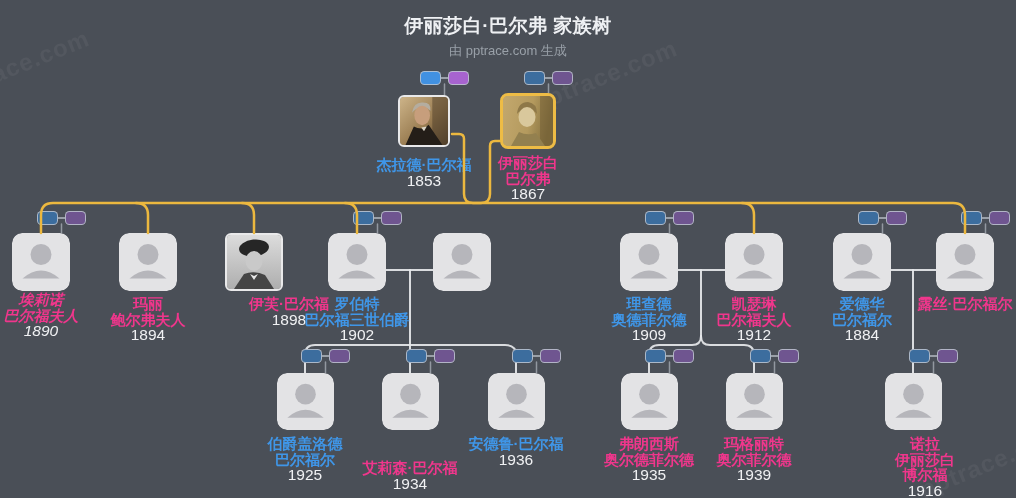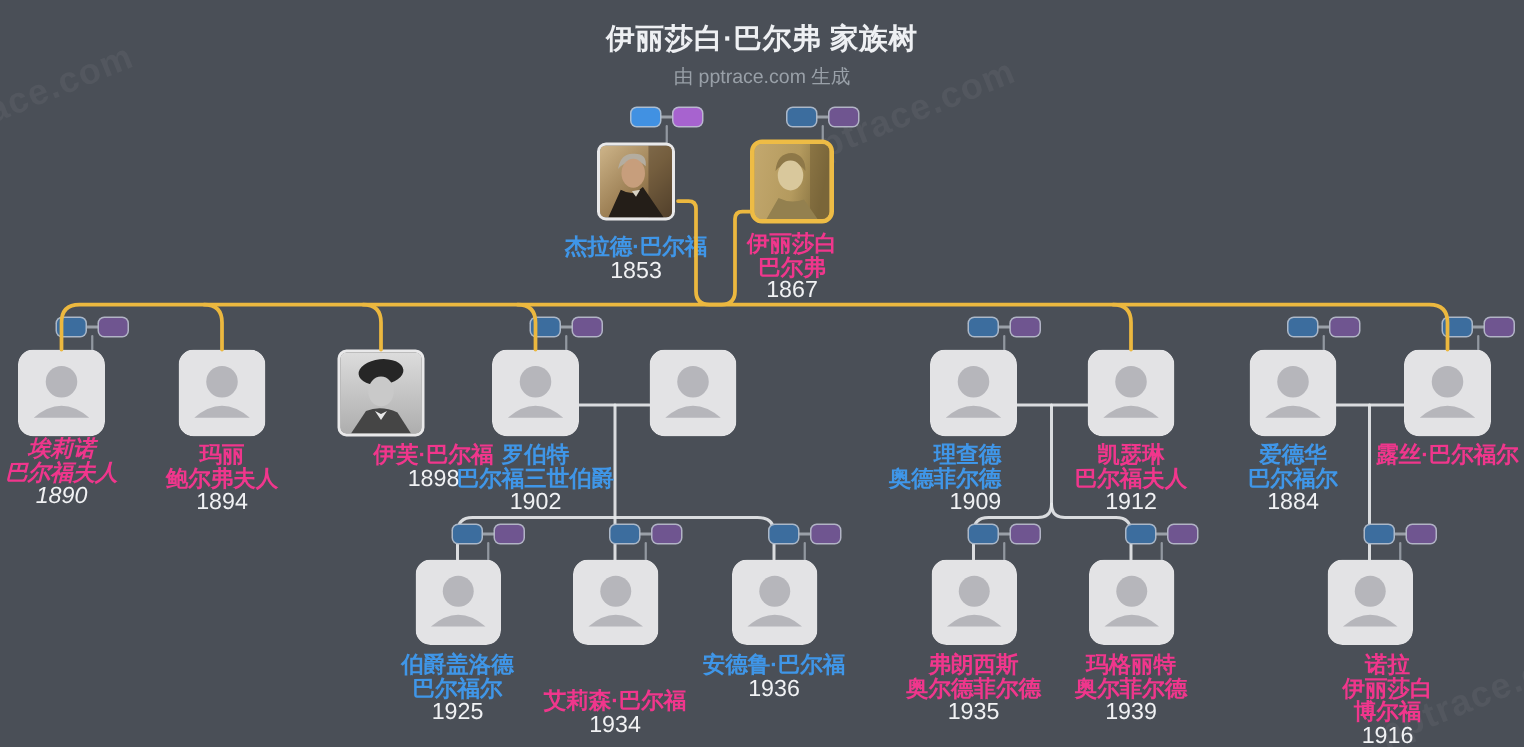--- a/index.html
+++ b/index.html
@@ -203,21 +203,21 @@
     <path d="M10.5,45.5 Q29,29.5 47.5,45.5 Z" fill="#b6b6bb"></path>
         </svg>
       </div>
       <div class="photo placeholder" style="left: 620px; top: 233px; width: 58px; height: 58px;">
         <svg viewBox="0 0 58 58" preserveAspectRatio="none">
     <rect width="58" height="58" rx="10" fill="#e3e3e5"></rect>
     <circle cx="29" cy="21.5" r="10.5" fill="#b6b6bb"></circle>
     <path d="M10.5,45.5 Q29,29.5 47.5,45.5 Z" fill="#b6b6bb"></path>
         </svg>
       </div>
-      <div class="plabel" style="left: 630px; top: 296px; text-align: right;">
+      <div class="plabel" style="left: 649px; top: 296px;">
         <div class="nm-male">理查德</div>
         <div class="nm-male">奥德菲尔德</div>
         <div class="yr">1909</div>
       </div>
       <div class="pair" style="left: 645px; top: 211px;">
         <div class="chip-link"></div>
         <div class="chip father" style="background:#3c6d9e"></div>
         <div class="chip mother" style="background:#6f5590"></div>
       </div>
       <div class="photo placeholder" style="left: 725px; top: 233px; width: 58px; height: 58px;">

